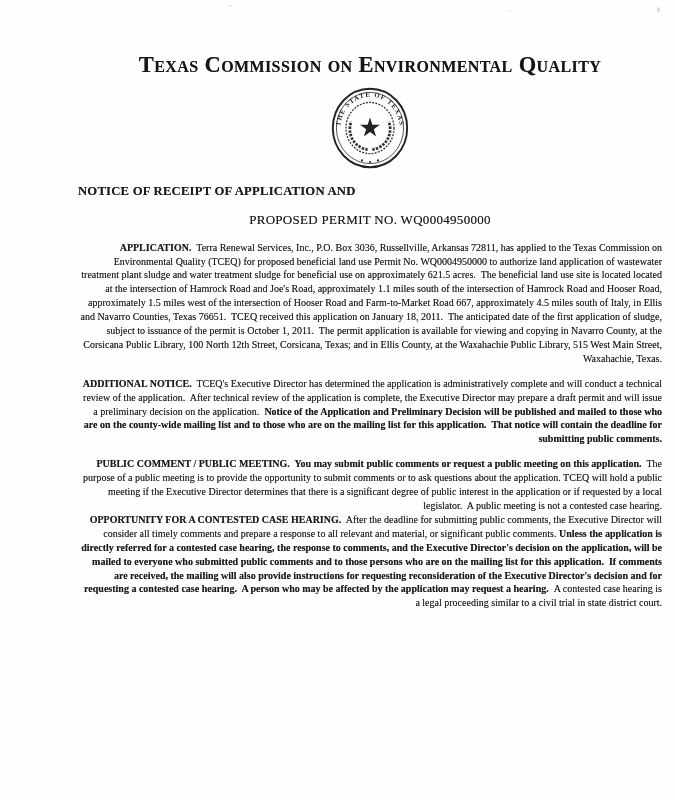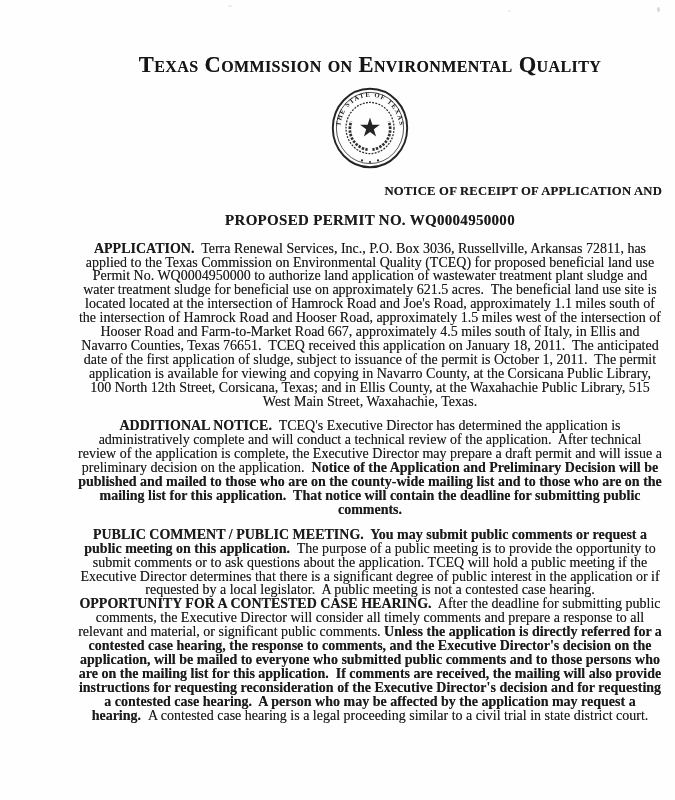--- a/index.html
+++ b/index.html
@@ -30,39 +30,39 @@
     font-variant:small-caps;
     letter-spacing:0.4px;
     color:#161616;
   }
   .seal-wrap {
     margin:8px auto 0 auto;
     width:80px; height:84px;
   }
   .notice-title {
     margin-top:14px;
-    text-align:right;
+    text-align:left;
     font-weight:bold;
     font-size:12.7px;
     line-height:14.6px;
     letter-spacing:0.2px;
   }
   .permit-line {
     margin-top:13px;
     text-align:center;
-    font-weight:bold;
-    font-size:15px;
+    font-weight:normal;
+    font-size:13px;
     letter-spacing:0.3px;
   }
   p.body-par {
     margin:11px 0 0 0;
-    font-size:14px;
+    font-size:10px;
     line-height:13.9px;
     white-space:pre-wrap;
-    text-align:center;
+    text-align:right;
   }
   p.body-par:first-of-type { margin-top:13px; }
   .b { font-weight:bold; }
   .speck {
     position:absolute;
     background:#b9b9b9;
     border-radius:50%;
   }
   .speck.s1 { left:657px; top:7px; width:3px; height:5px; opacity:0.55; }
   .speck.s2 { left:228px; top:5px; width:4px; height:2px; opacity:0.30; }

